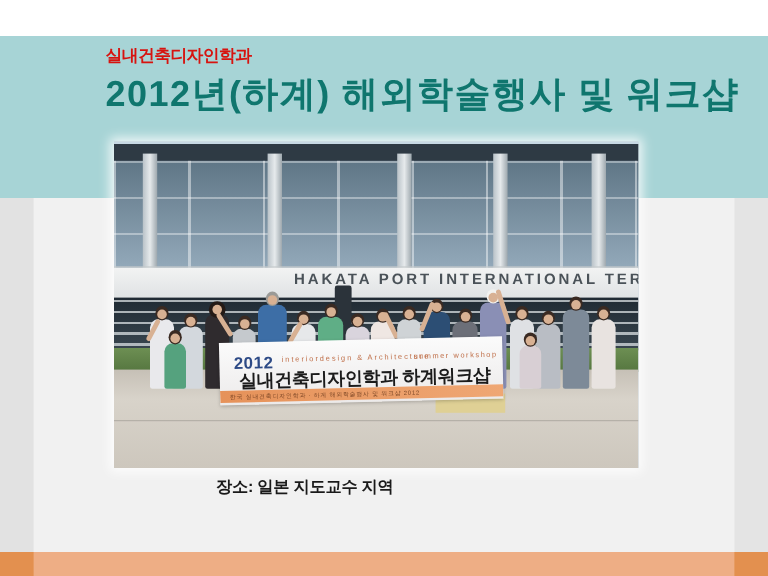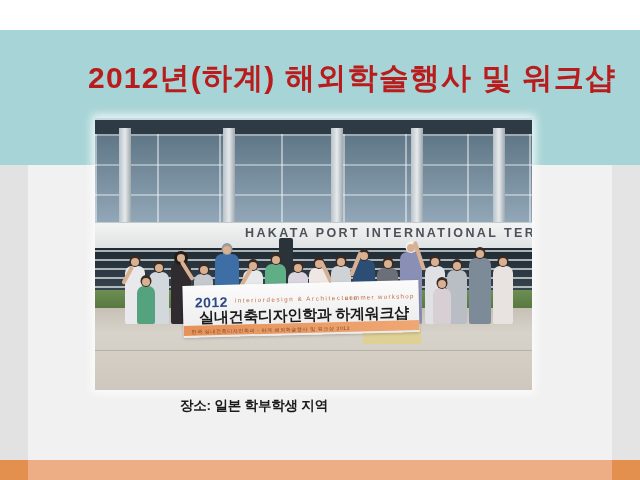--- a/index.html
+++ b/index.html
@@ -92,21 +92,21 @@
     font-weight: bold;
     color: #d7130f;
     letter-spacing: -0.5px;
     white-space: nowrap;
   }
   .main-title {
     position: absolute;
     left: 88px; top: 58px;
     font-size: 30px;
     font-weight: bold;
-    color: #b91c1c;
+    color: #0f766e;
     letter-spacing: 1.2px;
     white-space: nowrap;
   }
 
   
   .photo {
     position: absolute;
     left: 95px; top: 118px;
     width: 437px; height: 272px;
     overflow: hidden;
@@ -323,20 +323,21 @@
 <div class="slide">
 
   <div class="top-strip"></div>
 
   <div class="header-band"></div>
 
   <div class="body-area"></div>
   <div class="body-left-edge"></div>
   <div class="body-right-edge"></div>
 
+  <div class="dept-title">실내건축디자인학과</div>
   <div class="main-title">2012년(하계) 해외학술행사 및 워크샵</div>
 
   <div class="photo">
     <div class="photo-inner">
 
       <div class="sky"></div>
 
       <div class="building">
         <div class="roof-band"></div>
         <div class="glass-grid"></div>
@@ -449,21 +450,21 @@
         <div class="banner-eng2">summer workshop</div>
         <div class="banner-kr">실내건축디자인학과  하계워크샵</div>
         <div class="banner-strip"></div>
         <div class="banner-strip-text">한국 실내건축디자인학과 · 하계 해외학술행사 및 워크샵 2012</div>
       </div>
 
     </div>
   </div>
 
   <div class="info-block">
-    <div class="info-line">장소: 일본  학부학생  지역</div>
+    <div class="info-line">장소: 일본  지도교수  지역</div>
   </div>
 
   <div class="footer-hairline"></div>
   <div class="footer-band"></div>
   <div class="footer-accent-left"></div>
   <div class="footer-accent-right"></div>
 
 </div>
 
 </body></html>

